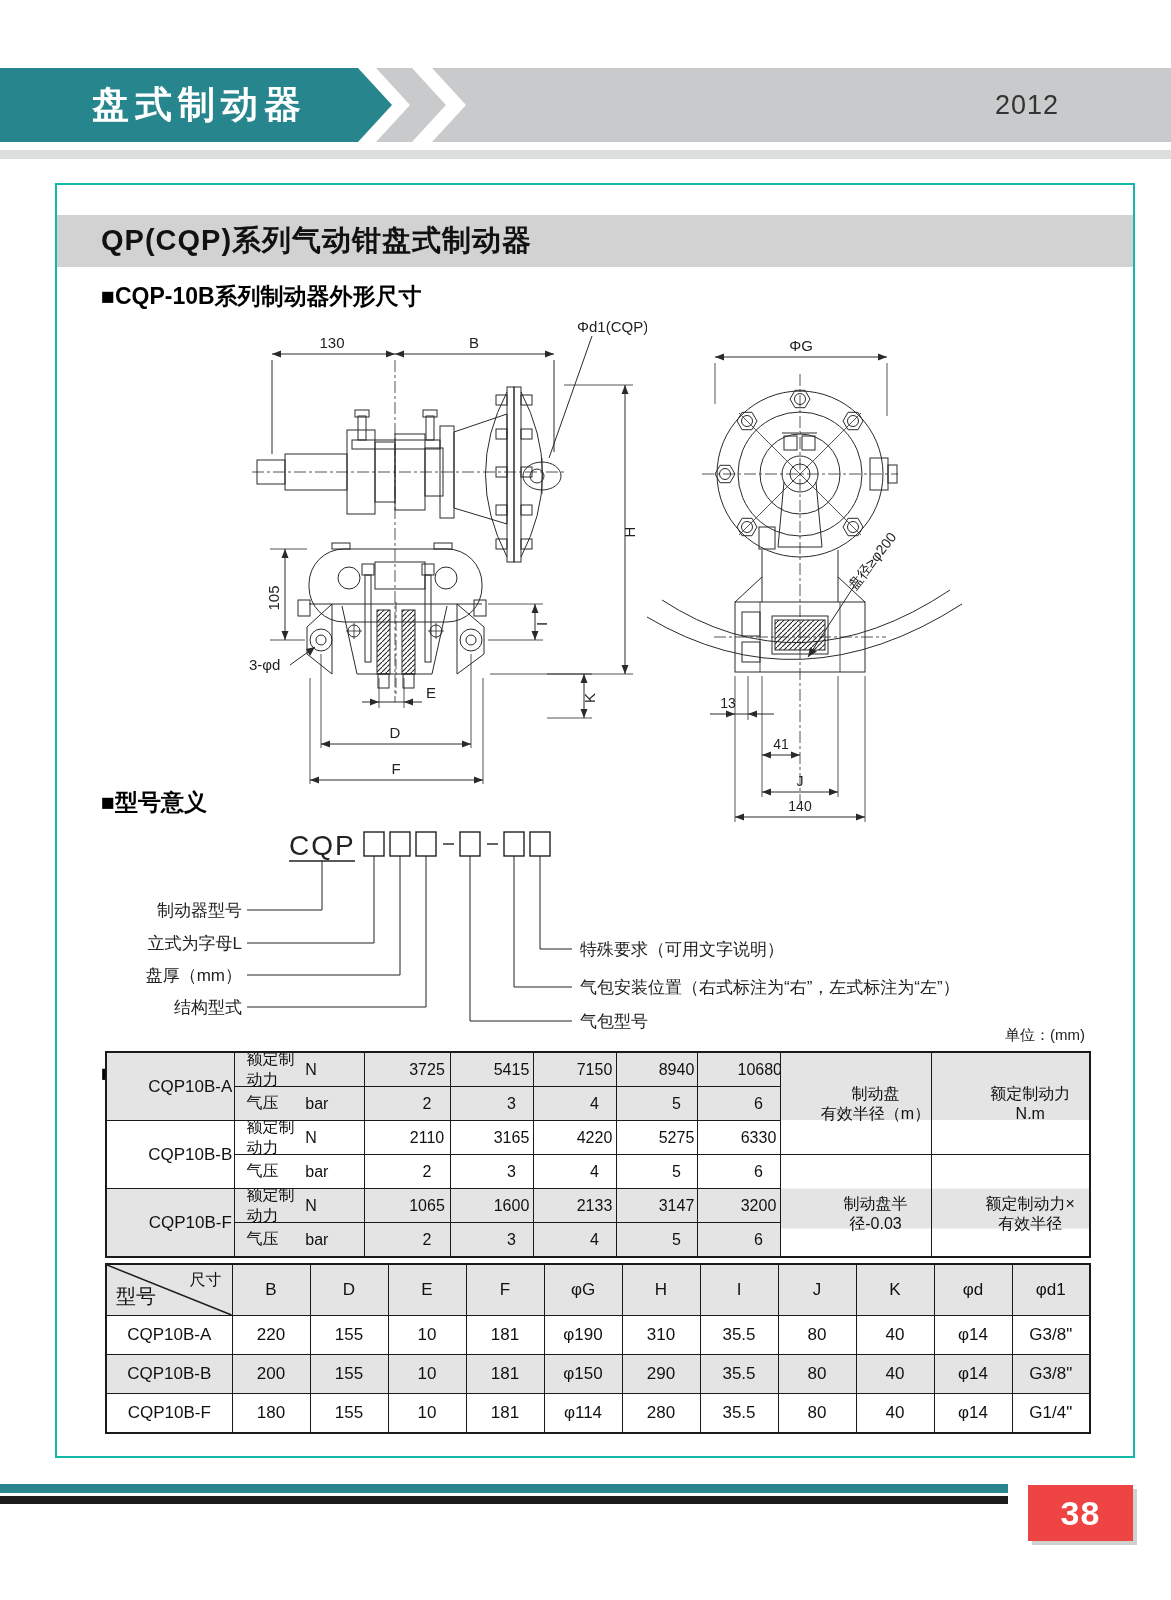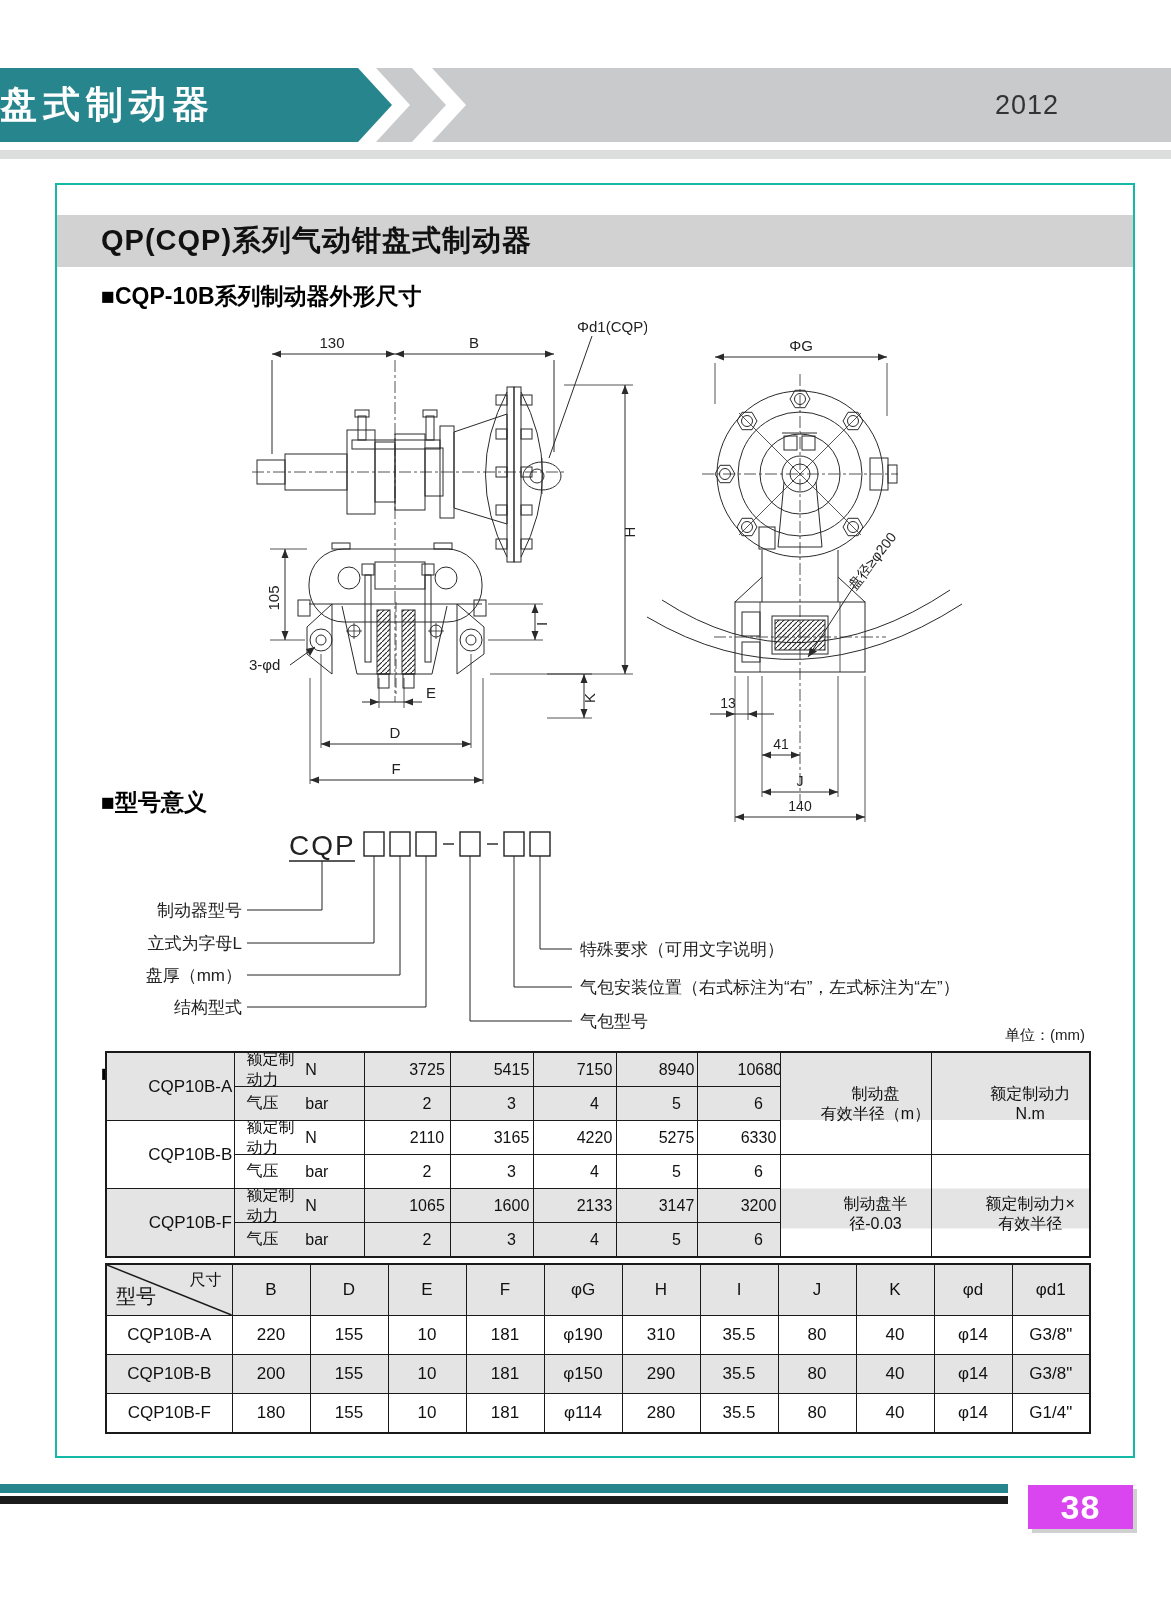--- a/index.html
+++ b/index.html
@@ -10,21 +10,21 @@
   }
   
   .hdr{position:absolute;left:0;top:68px;width:1171px;height:74px;}
   .hdr-bar{position:absolute;left:432px;right:0;top:0;height:74px;background:#c9cacb;
     clip-path:polygon(0 0,100% 0,100% 100%,0 100%,34px 50%);}
   .hdr-chev{position:absolute;left:376px;top:0;width:70px;height:74px;background:#c9cacb;
     clip-path:polygon(0 0,36px 0,70px 50%,36px 100%,0 100%,34px 50%);}
   .hdr-teal{position:absolute;left:0;top:0;width:392px;height:74px;background:#27858e;
     clip-path:polygon(0 0,358px 0,392px 50%,358px 100%,0 100%);
     display:flex;align-items:center;}
-  .hdr-teal span{color:#ffffff;font-size:37px;font-weight:bold;letter-spacing:6px;}
+  .hdr-teal span{color:#ffffff;font-size:37px;font-weight:bold;letter-spacing:6px;padding-left:92px;}
   .hdr-year{position:absolute;right:112px;top:50%;transform:translateY(-50%);
     font-size:27px;color:#333;letter-spacing:1px;}
   .hdr-stripe{position:absolute;left:0;top:150px;width:1171px;height:9px;background:#dcdddd;}
   
   .box{position:absolute;left:55px;top:183px;width:1080px;height:1275px;
     border:2px solid #14b8a6;background:#fff;box-sizing:border-box;}
   .box-titlebar{position:absolute;left:0;top:30px;width:100%;height:52px;background:#d2d2d2;
     display:flex;align-items:center;}
   .box-titlebar span{font-size:29px;font-weight:bold;color:#111;padding-left:44px;letter-spacing:1px;}
   .h-sec{position:absolute;left:44px;font-size:23px;font-weight:bold;color:#000000;}
@@ -58,21 +58,21 @@
   .t2 th{height:50px;font-weight:normal;font-size:17px;background:#e4e4e4;}
   .t2 td{height:38px;font-size:17px;}
   .t2 .model{font-size:17px;}
   .diag{position:relative;background:#e4e4e4;}
   .diag svg{position:absolute;left:0;top:0;width:100%;height:100%;}
   .diag .c-top{position:absolute;top:5px;right:10px;font-size:16px;}
   .diag .c-bot{position:absolute;bottom:5px;left:9px;font-size:20px;}
   
   .f-teal{position:absolute;left:0;top:1484px;width:1008px;height:9px;background:#27858e;}
   .f-black{position:absolute;left:0;top:1496px;width:1008px;height:8px;background:#1c1c1c;}
-  .f-page{position:absolute;left:1028px;top:1485px;width:105px;height:44px;background:#d946ef;
+  .f-page{position:absolute;left:1028px;top:1485px;width:105px;height:56px;background:#ef4444;
     display:flex;align-items:center;justify-content:center;box-shadow:4px 4px 0 #cfd0d0;}
   .f-page span{color:#fff;font-size:34px;font-weight:bold;letter-spacing:1px;}
 </style>
 </head>
 <body>
 
 <div class="hdr">
   <div class="hdr-bar"></div>
   <div class="hdr-chev"></div>
   <div class="hdr-teal">

